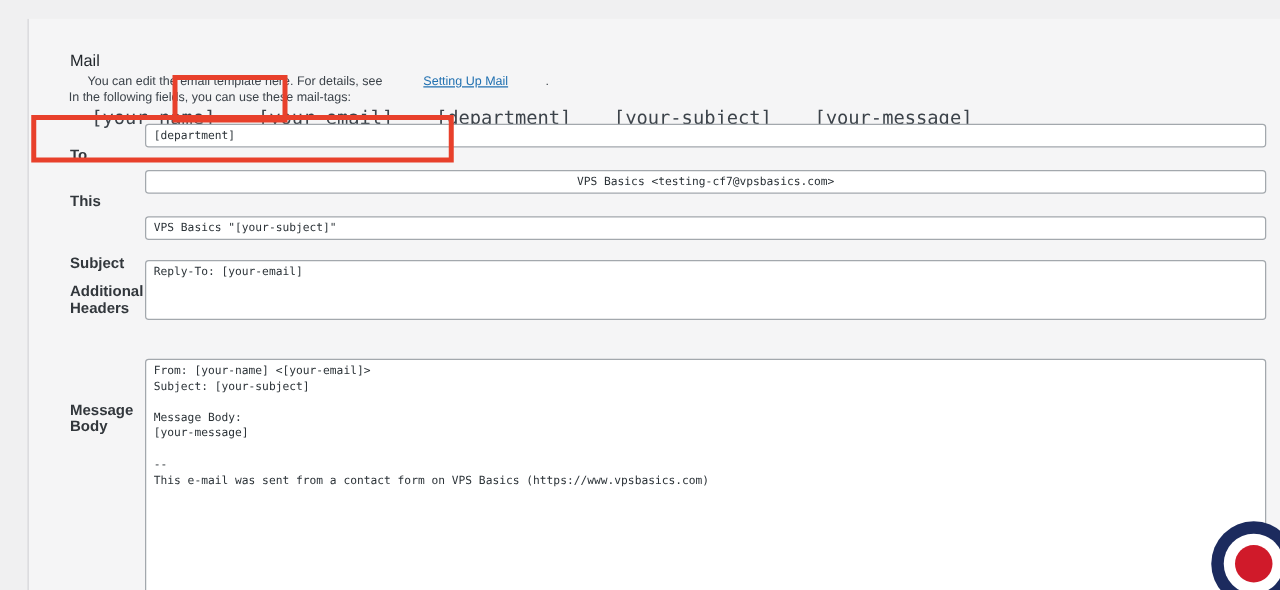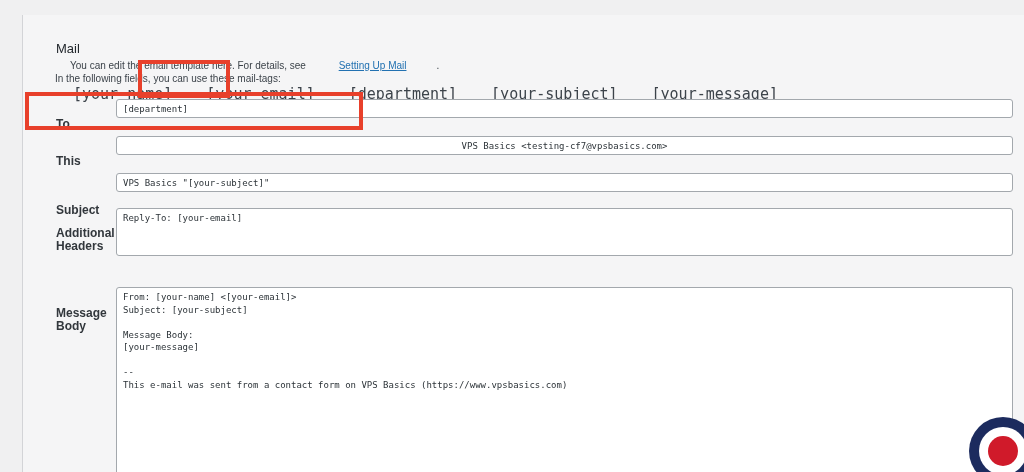--- a/index.html
+++ b/index.html
@@ -80,21 +80,21 @@
 
   <label class="field-label" style="top:125px;">This</label>
   <input class="txt-input" style="top: 121px; text-align: center;" type="text" value="VPS Basics &lt;testing-cf7@vpsbasics.com&gt;">
 
   <label class="field-label" style="top:162px;margin-top:12px;">Subject</label>
   <input class="txt-input" style="top: 158px;" type="text" value="VPS Basics &quot;[your-subject]&quot;">
 
   <label class="field-label" style="top:197px; width:54px;text-align:right;">Additional Headers</label>
   <textarea class="txt-input" style="top: 193px; height: 48px;" spellcheck="false">Reply-To: [your-email]</textarea>
 
-  <label class="field-label" style="top:277px; width:50px;">Message Body</label>
+  <label class="field-label" style="top:292px; width:50px;">Message Body</label>
   <textarea class="txt-input" style="top: 272px; height: 210px;" spellcheck="false">From: [your-name] &lt;[your-email]&gt;
 Subject: [your-subject]
 
 Message Body:
 [your-message]
 
 --
 This e-mail was sent from a contact form on VPS Basics (https://www.vpsbasics.com)</textarea>
 
 </div>

